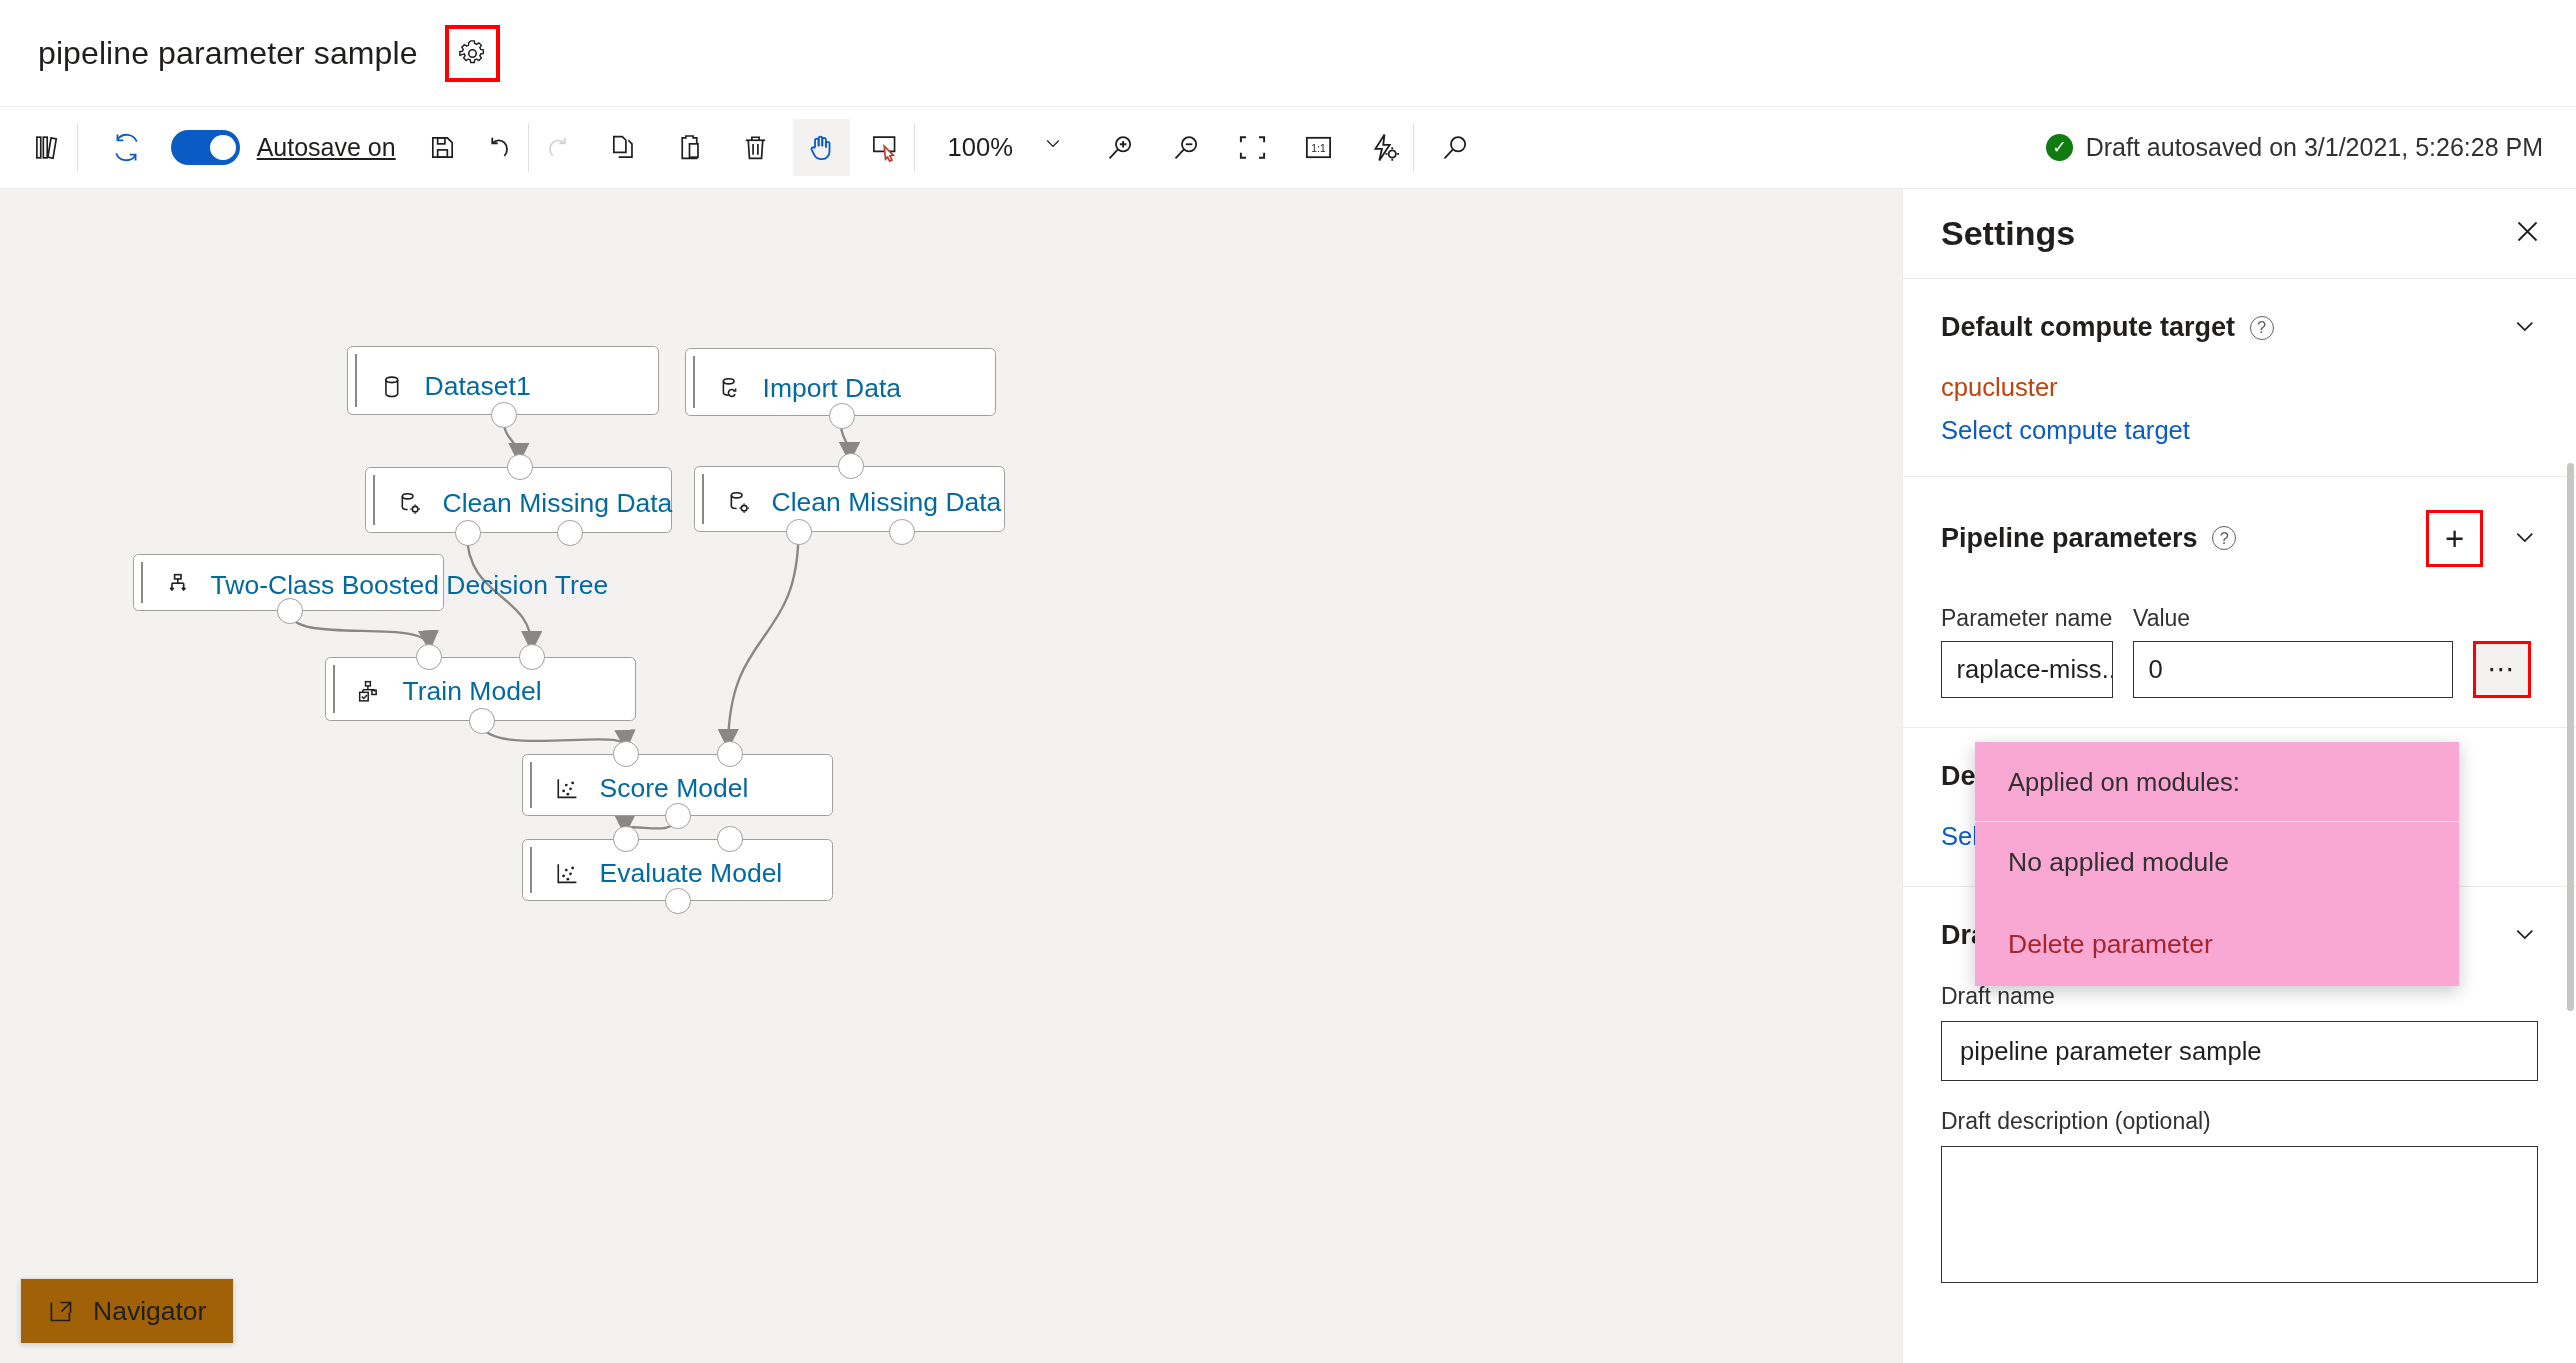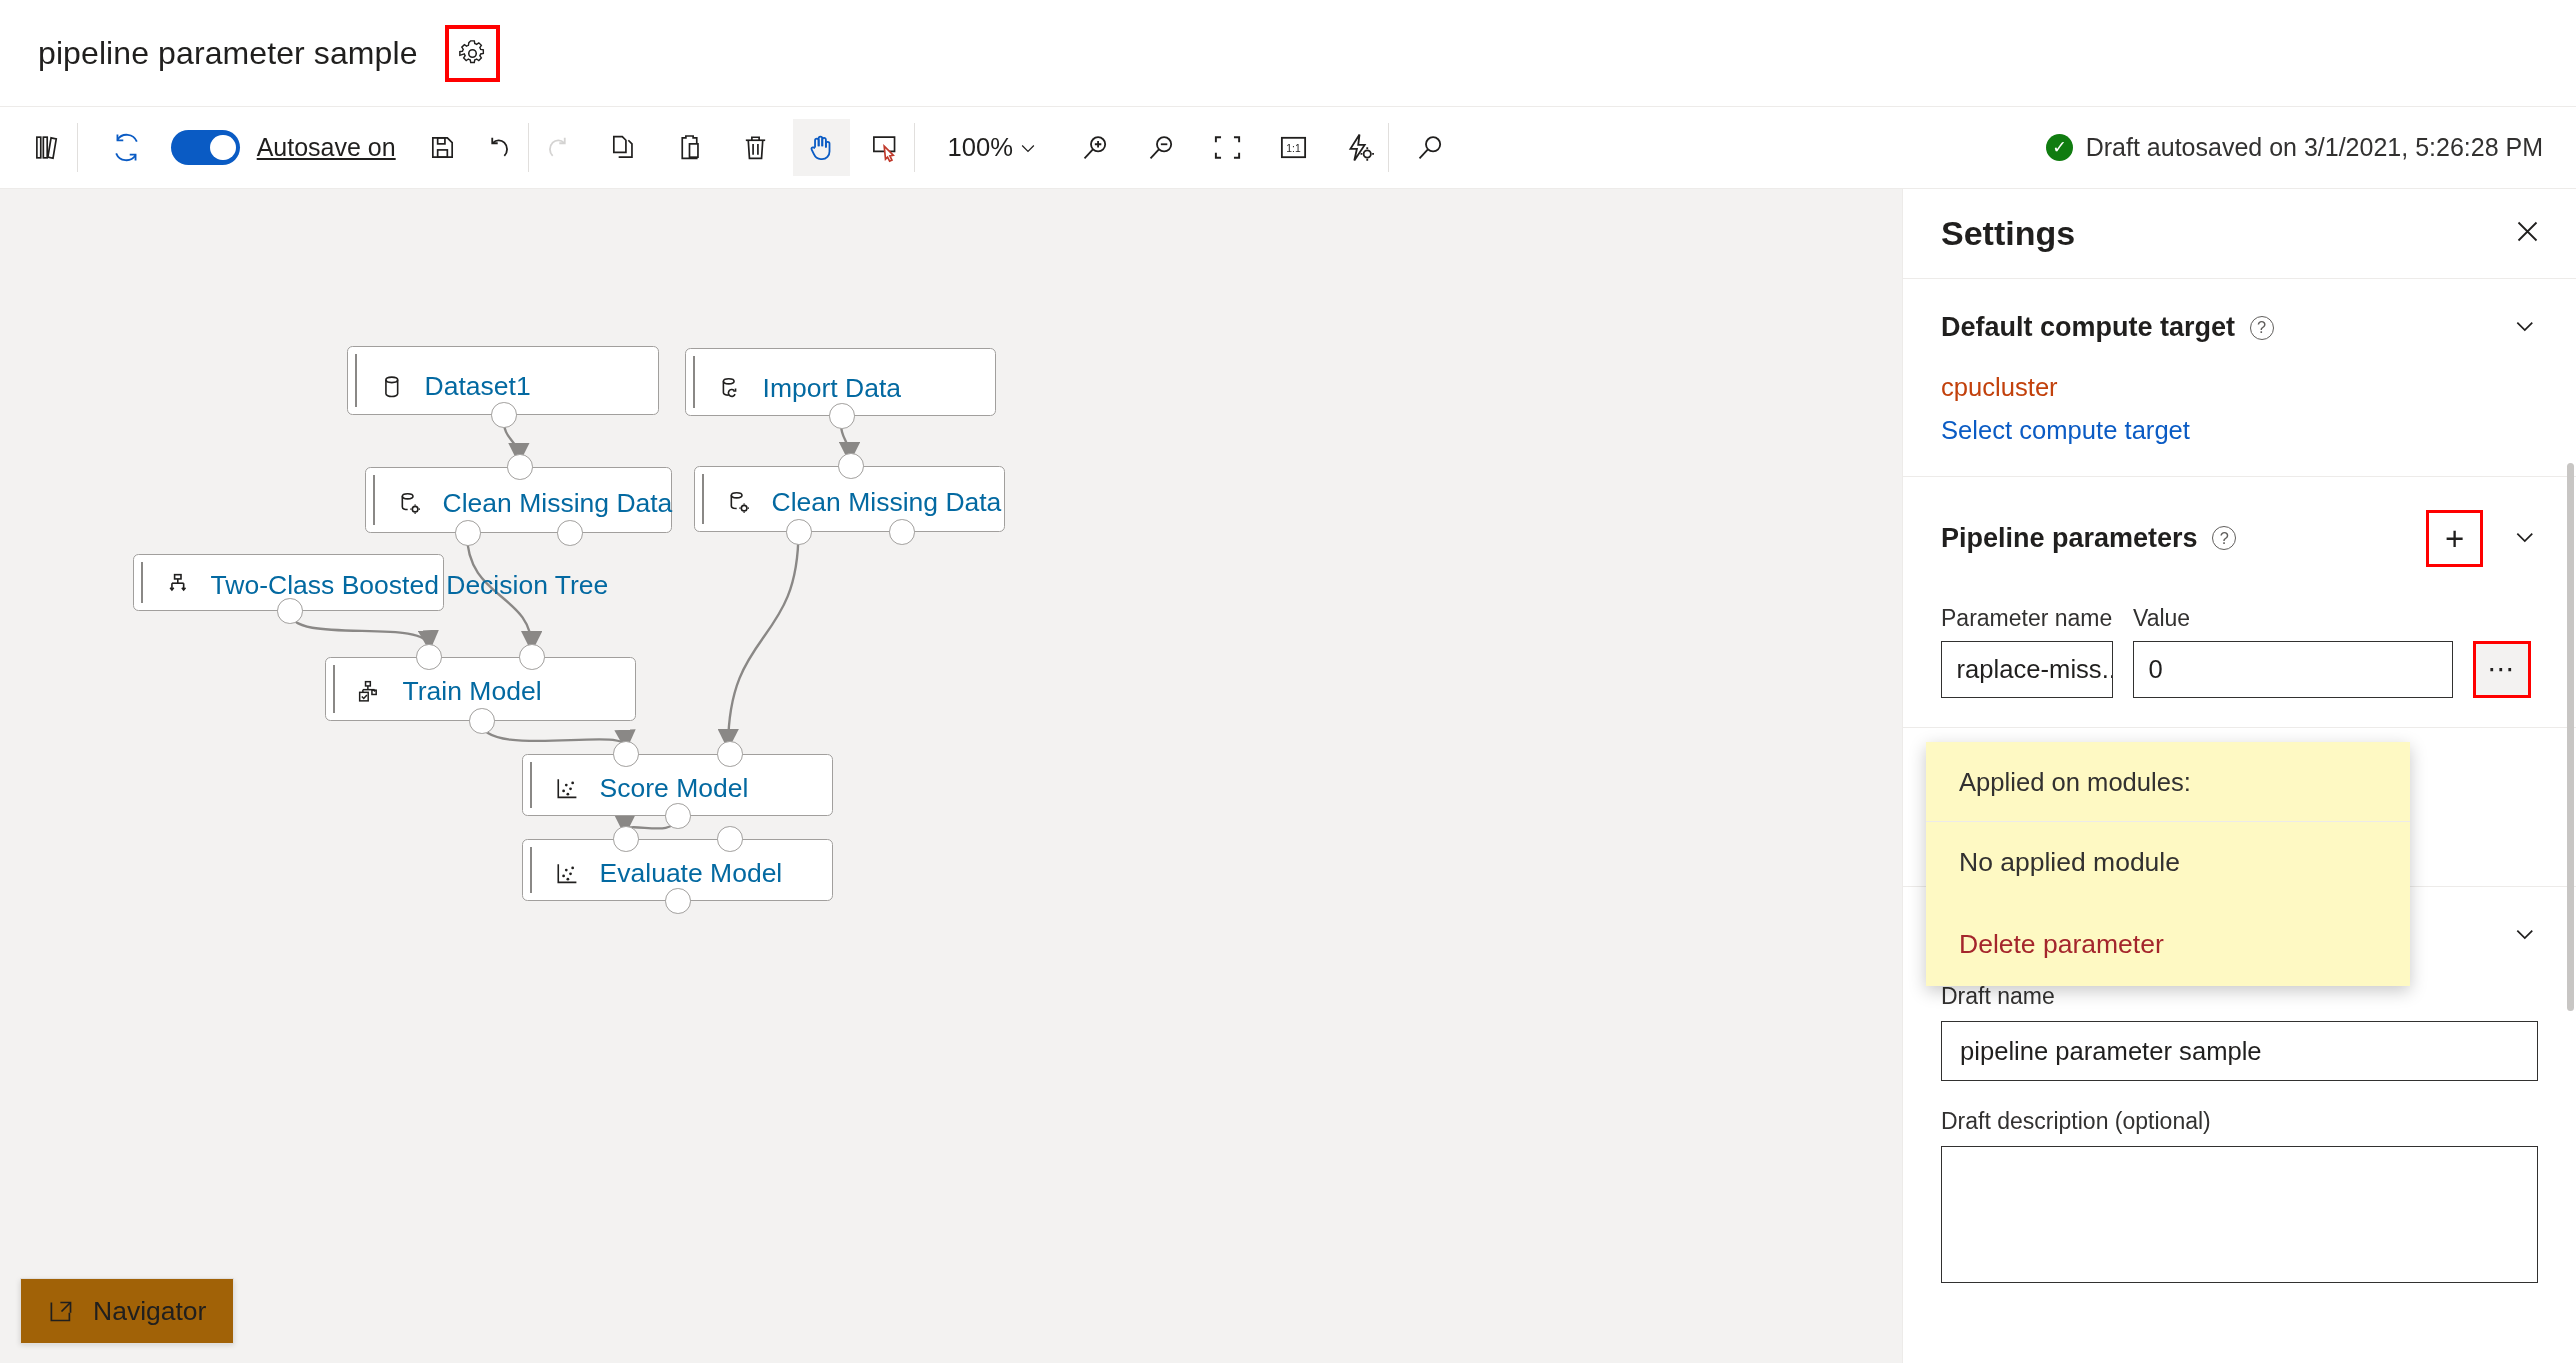--- a/index.html
+++ b/index.html
@@ -65,21 +65,21 @@
   .toggle {
     width: 69px; height: 35px; border-radius: 17.4px; background: #0a5bc4;
     position: relative; cursor: pointer;
   }
   .toggle .knob {
     position: absolute; right: 4.6px; top: 4.6px;
     width: 25.6px; height: 25.6px; border-radius: 50%; background: #fff;
   }
   .toggle-label { font-size: 25px; color: #201f1e; white-space: nowrap; }
   .zoom-level {
-    display: flex; align-items: center; gap: 5px; cursor: pointer;
+    display: flex; gap: 30px; cursor: pointer;
     font-size: 25.6px; color: #201f1e; padding: 0 12.8px; flex: 0 0 auto;
   }
   .autosave-status {
     margin-left: auto; margin-right: 33px;
     display: flex; align-items: center; gap: 12.8px;
     font-size: 25px; color: #323130; white-space: nowrap;
   }
   .check-circle {
     width: 27px; height: 27px; border-radius: 50%; background: #107c10;
     display: flex; align-items: center; justify-content: center;
@@ -186,22 +186,22 @@
     margin-top: 11px; padding: 12.8px 18px; font-size: 25.6px; color: #201f1e;
     font-family: "Liberation Sans", sans-serif; resize: none;
   }
   .panel-scrollbar {
     position: absolute; right: 1.8px; top: 274px; width: 7.3px; height: 548px;
     background: #c8c6c4; border-radius: 3.7px;
   }
 
   
   .ctx-menu {
-    position: absolute; left: 1926px; top: 742px;
-    width: 484px; background: #fef9c3;
+    position: absolute; left: 1975px; top: 742px;
+    width: 484px; background: #f9a8d4;
     box-shadow: 0 4.6px 16.4px rgba(0,0,0,.22);
     z-index: 50;
   }
   .ctx-header {
     font-size: 25.6px; color: #323130; padding: 25.6px 33px 24px 33px;
     border-bottom: 0.9px solid #edebe9;
   }
   .ctx-item {
     font-size: 26.5px; color: #323130; padding: 25.6px 33px; cursor: pointer;
   }

